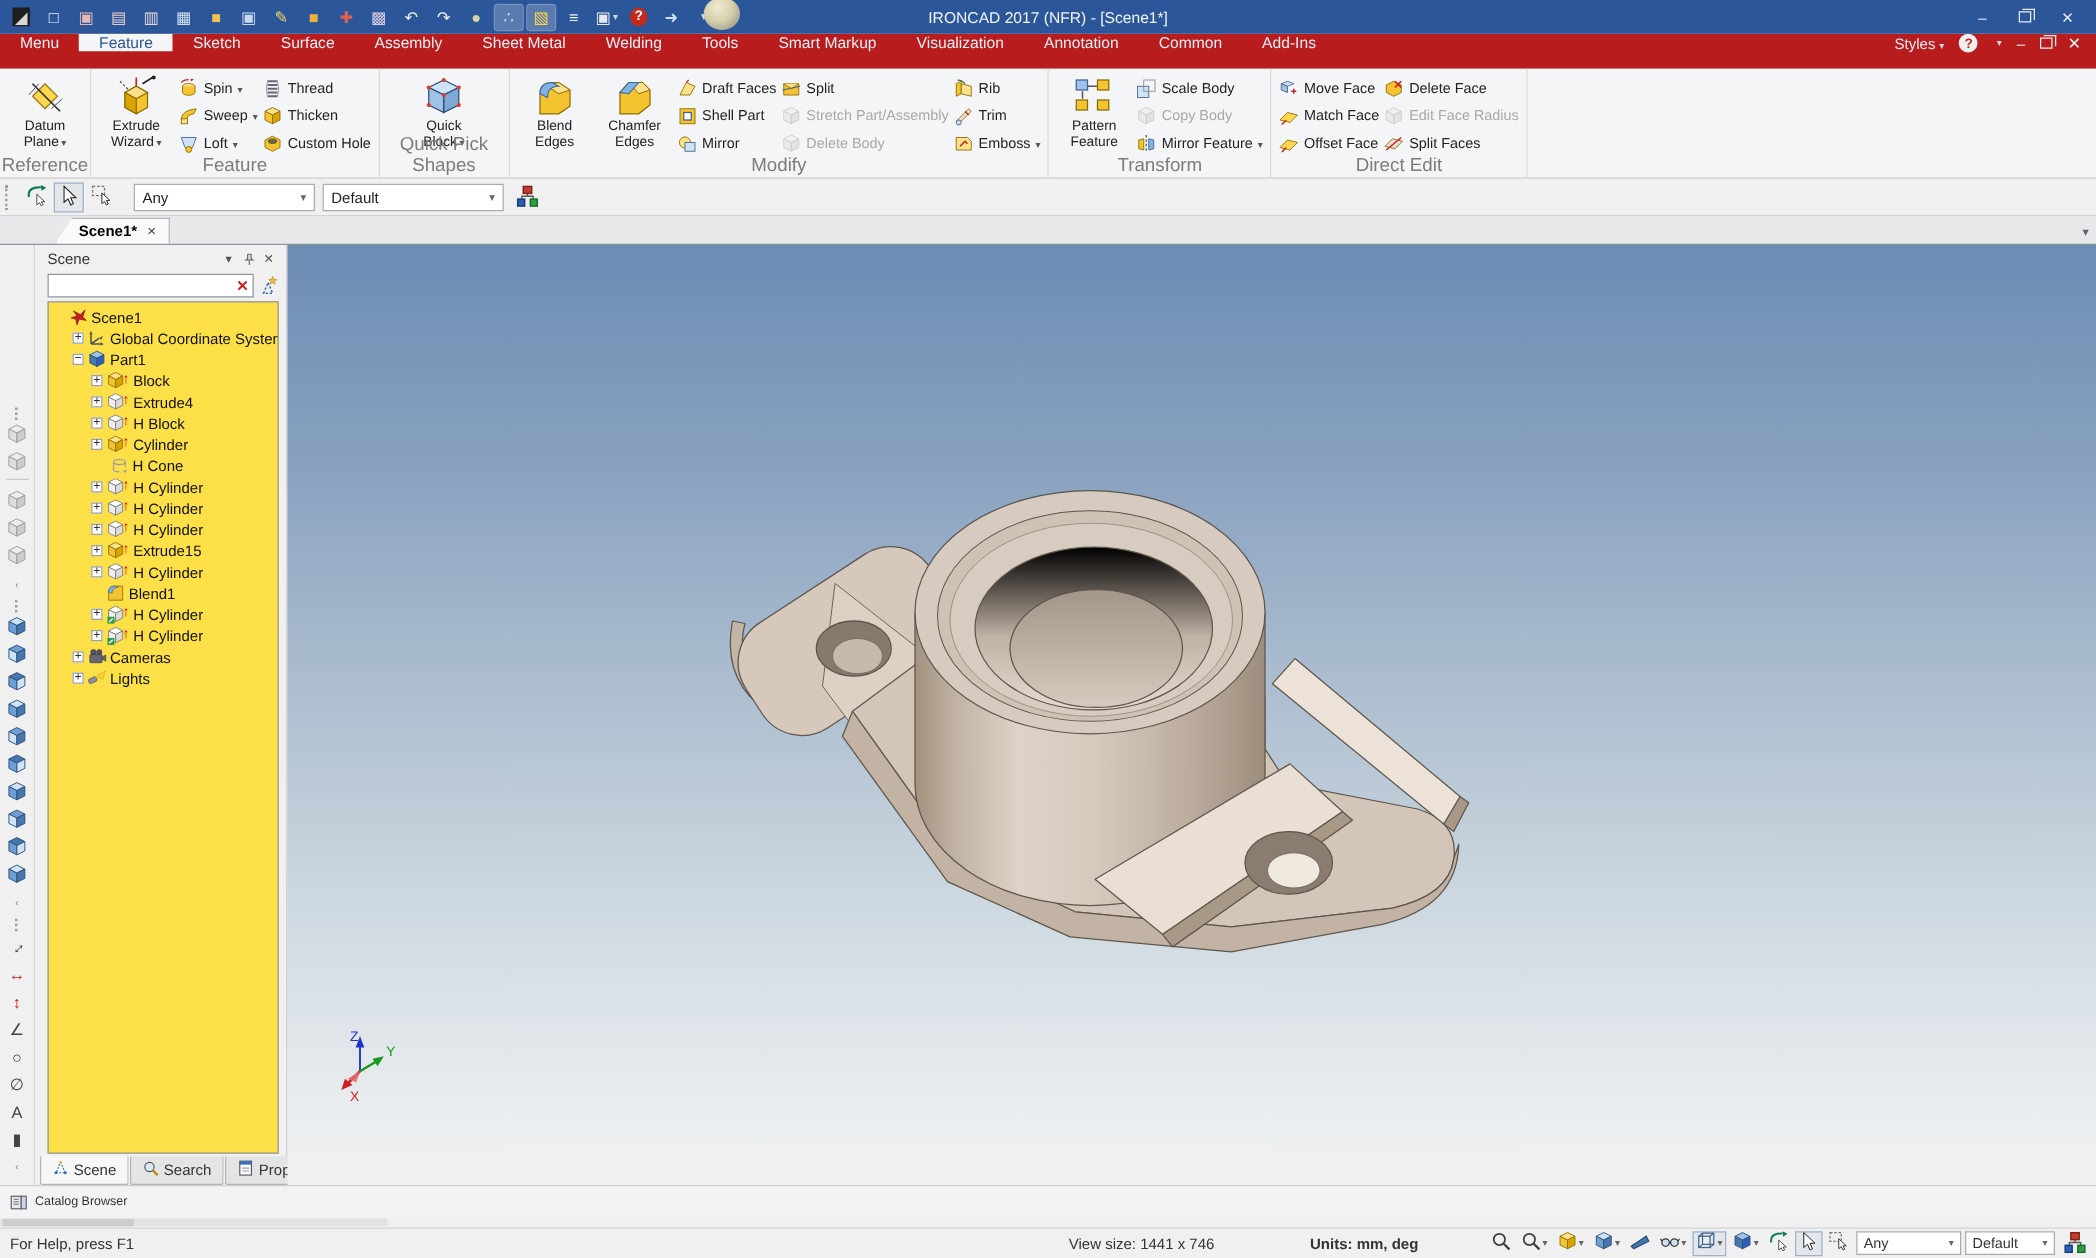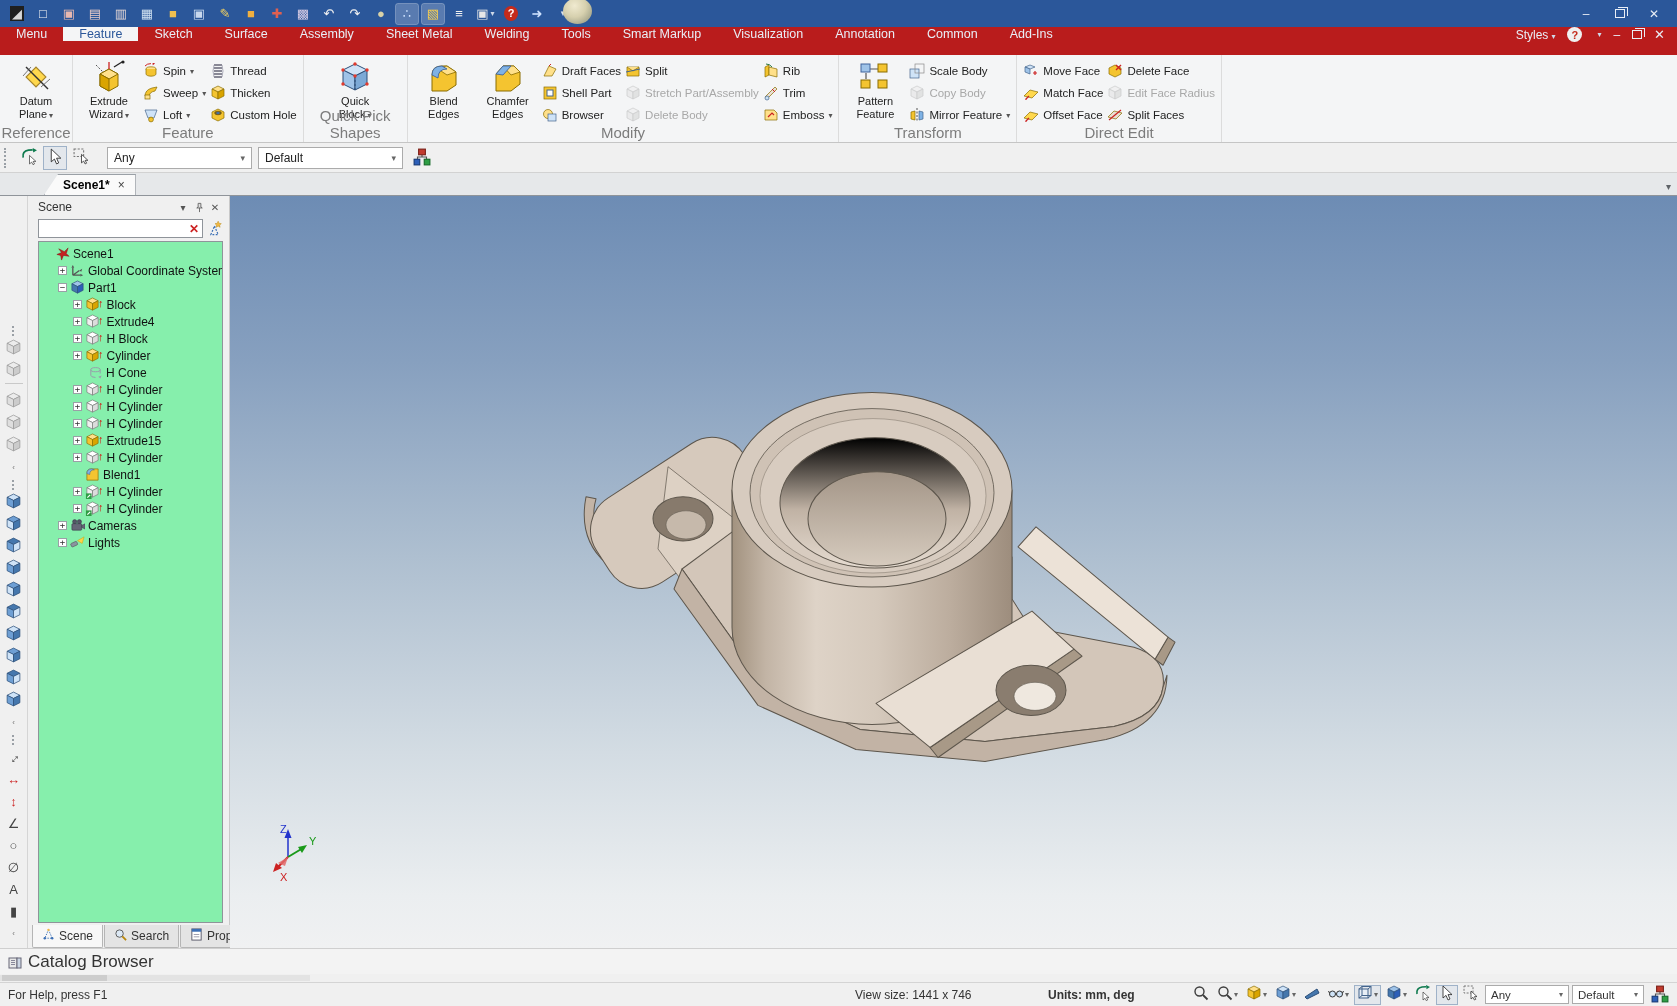--- a/index.html
+++ b/index.html
@@ -87,39 +87,39 @@
   .phead { height:22px; display:flex; align-items:center; padding:0 6px 0 10px; color:#333; }
   .phead .spacer { flex:1; }
   .phico { width:16px; height:16px; display:flex; align-items:center; justify-content:center; color:#555; font-size:10px; }
   .phico svg { width:11px; height:11px; }
   .searchrow { display:flex; align-items:center; margin:1px 6px 3px 10px; gap:3px; }
   .searchfield { flex:1; height:19px; background:#fff; border:1px solid #8f949a; display:flex; align-items:center; padding:0 3px; }
   .searchfield input { border:none; outline:none; flex:1; min-width:0; font-size:11px; font-family:inherit; background:transparent; }
   .clearx { color:#c22; font-weight:bold; font-size:12px; }
   .filterico { width:17px; height:17px; }
   .filterico svg { width:17px; height:17px; }
-  .treebox { flex:1; background:#86efac; border:1px solid #8f949a; margin:0 6px 2px 10px; overflow:hidden; padding-top:3px; }
+  .treebox { flex:1; background:#fde047; border:1px solid #8f949a; margin:0 6px 2px 10px; overflow:hidden; padding-top:3px; }
   .trow { height:17px; display:flex; align-items:center; gap:3px; white-space:nowrap; font-size:12px; color:#111; }
   .texp { width:9px; height:9px; border:1px solid #9aa0a6; background:#fff; font-size:9px; line-height:7px; text-align:center; color:#333; flex:0 0 auto; font-family:"DejaVu Sans Mono", monospace; }
   .texp.noexp { visibility:hidden; }
   .ticn { width:15px; height:15px; flex:0 0 auto; }
   .ticn svg { width:15px; height:15px; }
   .tarrow { color:#d00; font-weight:bold; font-size:11px; margin-left:-5px; margin-top:-4px; }
   .ptabs { height:23px; display:flex; align-items:stretch; padding-left:4px; gap:1px; }
   .ptab { display:flex; align-items:center; gap:4px; padding:0 9px; border:1px solid #b5b5b5; border-top:none; background:#e4e4e4; color:#333; font-size:12px; border-radius:0 0 2px 2px; }
   .ptab.active { background:#f7f7f7; }
   .ptab svg { width:13px; height:13px; }
 
   
   .viewport { flex:1; position:relative; background:linear-gradient(180deg,#6d8cb4 0%, #87a0bf 22%, #aebfd0 48%, #d3dce3 74%, #ebeef0 93%, #f0f1f2 100%); overflow:hidden; }
   .part { position:absolute; left:0; top:0; width:100%; height:100%; }
   .triad { position:absolute; left:18px; bottom:52px; }
 
   
-  .catalogbar { height:26px; background:#f3f3f3; border-top:1px solid #cfcfcf; display:flex; align-items:center; gap:6px; padding-left:8px; color:#333; font-size:17px; flex:0 0 auto; }
+  .catalogbar { height:26px; background:#f3f3f3; border-top:1px solid #cfcfcf; display:flex; align-items:center; gap:6px; padding-left:8px; color:#333; font-size:10px; flex:0 0 auto; }
   .catalogbar svg { width:14px; height:14px; }
   .scrollstrip { height:8px; background:#f0f0f0; position:relative; flex:0 0 auto; }
   .scrollstrip .track { position:absolute; left:0; top:1px; width:310px; height:6px; background:#e3e3e3; }
   .scrollstrip .thumb { position:absolute; left:2px; top:1px; width:105px; height:6px; background:#cdcdcd; }
 
   
   .statusbar { height:24px; background:#f0f0f0; border-top:1px solid #d4d4d4; position:relative; display:flex; align-items:center; font-size:12px; color:#333; flex:0 0 auto; }
   .st-help { position:absolute; left:8px; }
   .st-vs { position:absolute; left:855px; }
   .st-units { position:absolute; left:1048px;font-weight:bold; }
@@ -242,20 +242,21 @@
         <span class="qg" style="color: rgb(207, 227, 255);">➜</span>
 
       </span>
 
       <span class="qat tiny">
         <span class="qg" style="color: rgb(216, 224, 234);">▾</span>
 
       </span>
     </div>
   <span class="sphere"></span>
+  <div class="wtitle">IRONCAD 2017 (NFR) - [Scene1*]</div>
   <div class="wctrls">
     <span class="wc">–</span>
     <span class="wc-restore"></span>
     <span class="wc">✕</span>
   </div>
 </div>
 
 <div class="tabrow">
   <div style="display:flex">
 
@@ -463,21 +464,21 @@
                 <rect x="2" y="2" width="12" height="12" fill="#f4c430" stroke="#8a6d00" stroke-width=".7"></rect>
                 <rect x="5" y="5" width="6" height="6" fill="#fff" stroke="#44648c"></rect>
               </svg></span>
             <span>Shell Part</span>
           </div>
         <div class="sitem">
             <span class="ric"><svg viewBox="0 0 16 16">
                 <circle cx="6" cy="7" r="4.5" fill="#ffe08a" stroke="#8a6d00" stroke-width=".7"></circle>
                 <rect x="6" y="7" width="8" height="7" fill="#cfe3f7" stroke="#44648c" stroke-width=".7"></rect>
               </svg></span>
-            <span>Browser</span>
+            <span>Mirror</span>
           </div>
       </div>
       <div class="scol">
         <div class="sitem">
             <span class="ric"><svg viewBox="0 0 16 16">
                 <path d="M2 4h12v9H2z" fill="#f4c430" stroke="#8a6d00" stroke-width=".7"></path>
                 <path d="M2 4l6 4 6-4" fill="#ffe08a" stroke="#8a6d00" stroke-width=".7"></path>
                 <path d="M1 9l14-3" stroke="#44648c" stroke-width="1"></path>
               </svg></span>
             <span>Split</span>

